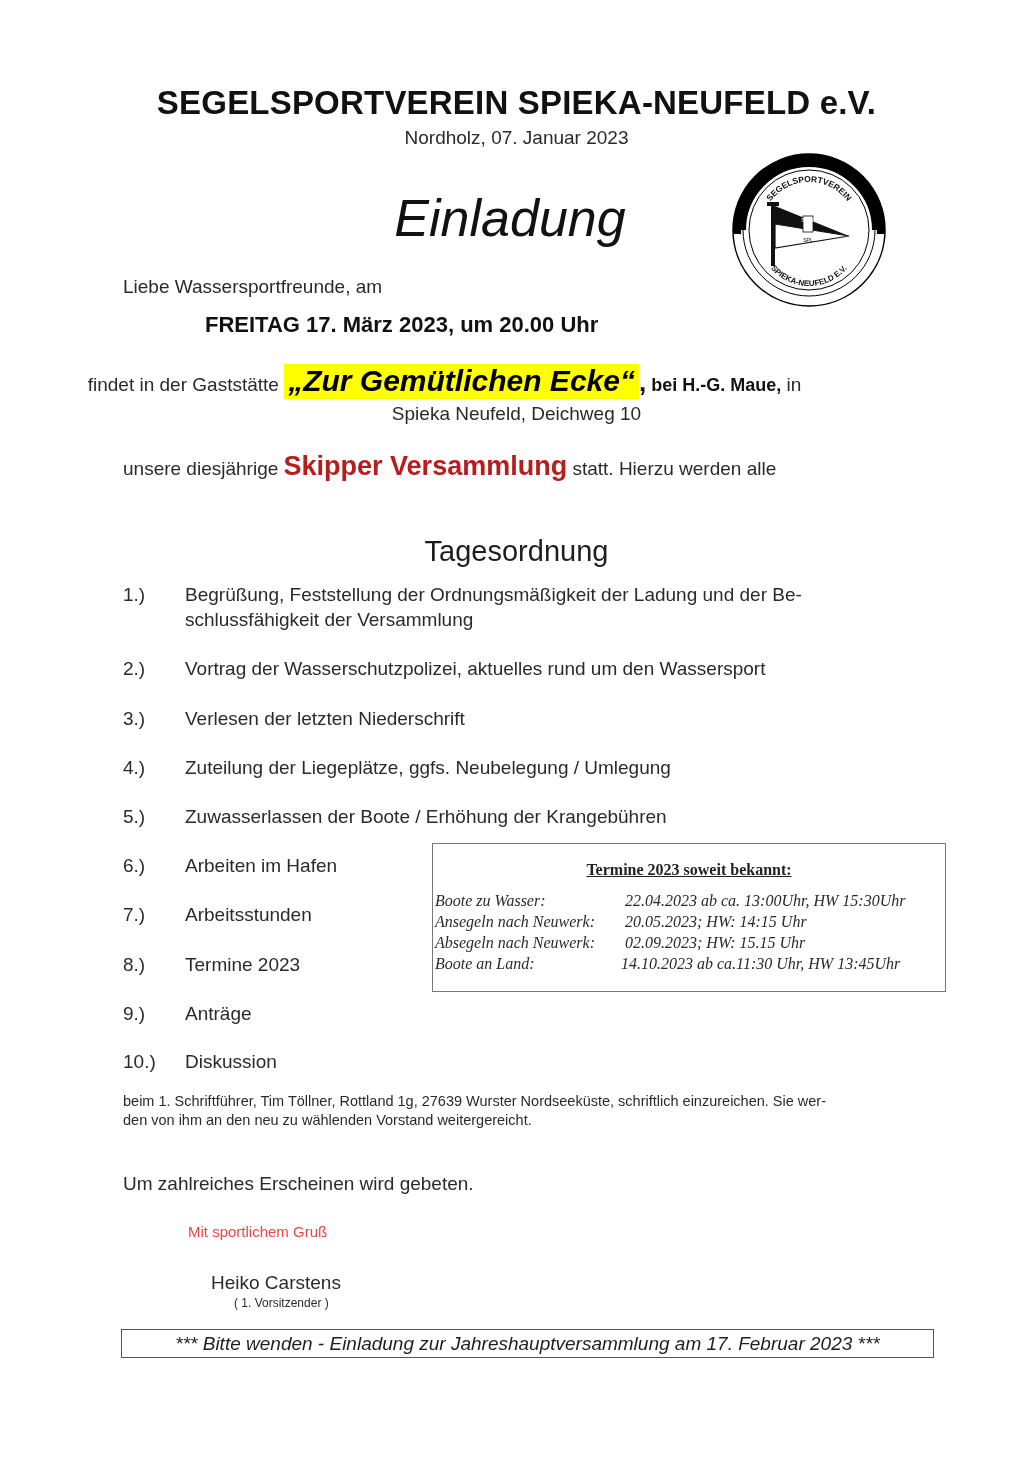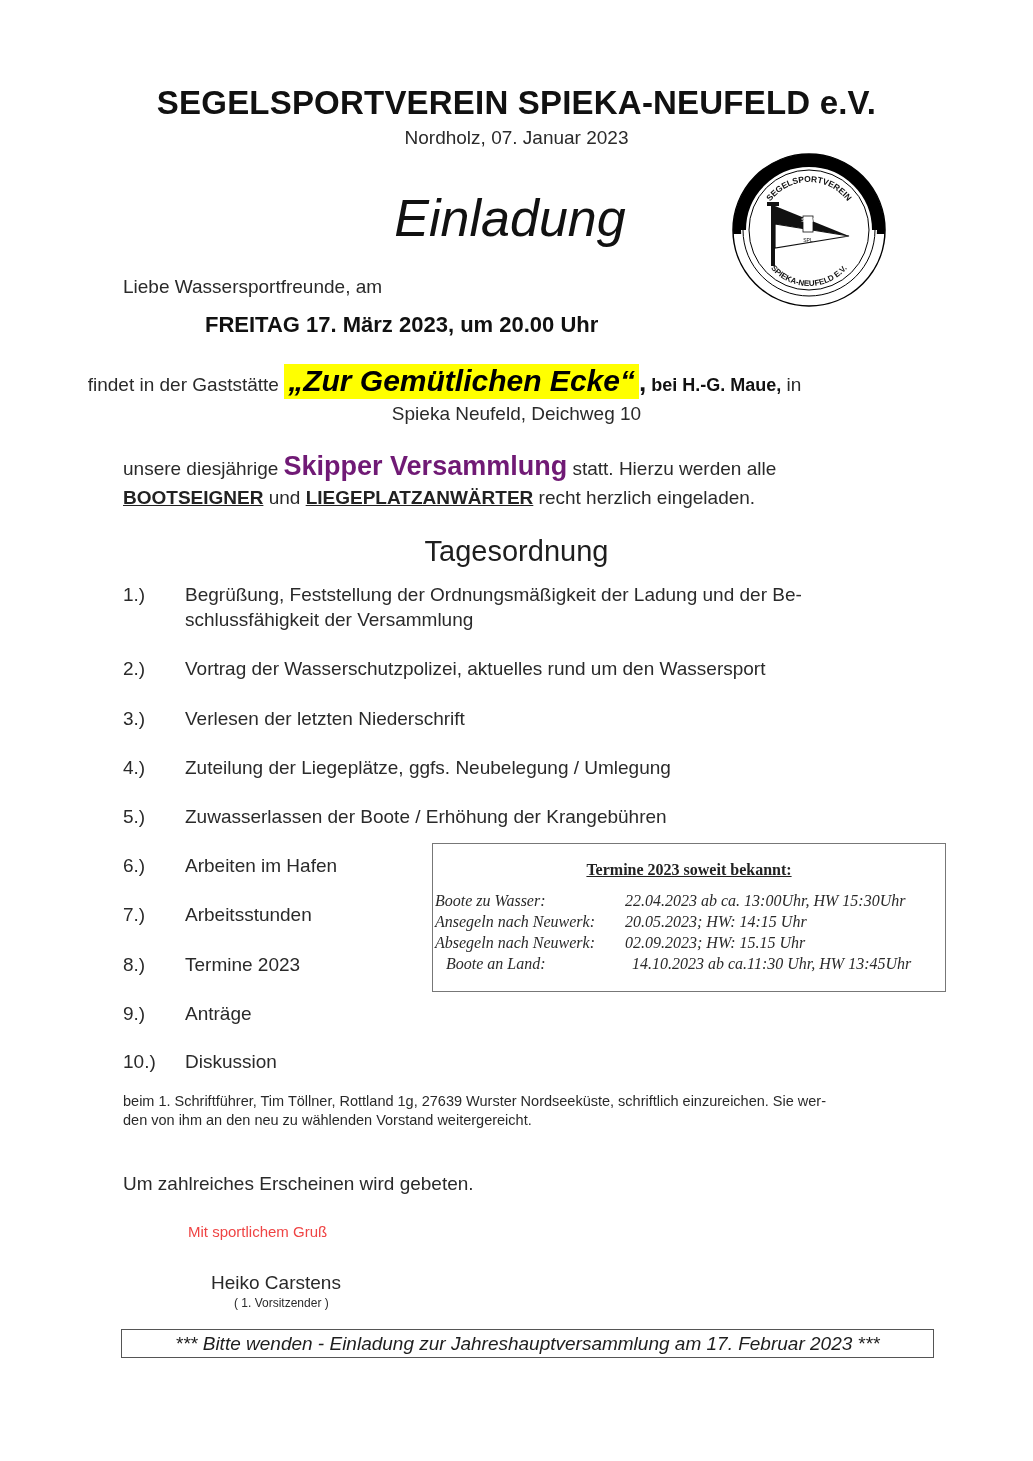--- a/index.html
+++ b/index.html
@@ -13,21 +13,21 @@
                font-size:52px; font-style:italic; color:#111; }
   .logo { left:731px; top:152px; width:156px; height:156px; }
   .greeting { left:123px; top:276px; font-size:19px; color:#2a2a2a; }
   .when { left:205px; top:312px; font-size:22px; font-weight:bold; color:#111; }
   .venue-line { left:0; width:889px; top:364px; text-align:center; font-size:19px; color:#2a2a2a; white-space:nowrap; }
   .venue-name { background:#ffff00; font-size:30px; font-weight:bold; font-style:italic; color:#000; padding:0 4px 2px 4px; }
   .venue-comma { font-size:26px; font-weight:bold; color:#111; }
   .host { font-size:18px; font-weight:bold; color:#111; }
   .address { left:0; width:1033px; top:403px; text-align:center; font-size:19px; color:#2a2a2a; }
   .para1 { left:123px; top:452px; font-size:19px; color:#2a2a2a; line-height:29px; white-space:nowrap; }
-  .skipper { font-size:27px; font-weight:bold; color:#701a75; }
+  .skipper { font-size:27px; font-weight:bold; color:#b91c1c; }
   .ul-bold { font-weight:bold; text-decoration:underline; color:#222; }
   .agenda-title { left:0; width:1033px; top:535px; text-align:center; font-size:29px; color:#1e1e1e; }
   .agenda-item { left:123px; font-size:19px; color:#2a2a2a; line-height:25px; }
   .agenda-item .num { position:absolute; left:0; top:0; width:60px; }
   .agenda-item .txt { position:absolute; left:62px; top:0; width:700px; }
   .termine-box { left:432px; top:843px; width:514px; height:149px; border:1px solid #777; box-sizing:border-box;
                  font-family:"Liberation Serif", serif;padding-left:36px; }
   .termine-title { position:absolute; left:0; width:100%; top:17px; text-align:center; font-size:16px;
                    font-weight:bold; text-decoration:underline; color:#222; }
   .termine-row { position:absolute; left:2px; font-size:16px; font-style:italic; color:#2a2a2a; white-space:nowrap; }
@@ -81,23 +81,20 @@
 
 <div class="abs venue-line">
   <span>findet in der Gaststätte </span><span class="venue-name">„Zur Gemütlichen Ecke“</span><span class="venue-comma">,</span><span class="host"> bei H.-G. Maue,</span><span>  in</span>
 </div>
 <div class="abs address">Spieka Neufeld, Deichweg 10</div>
 
 <div class="abs para1">
   <div>
     <span>unsere diesjährige </span><span class="skipper">Skipper Versammlung</span><span>  statt. Hierzu werden alle</span>
   </div>
-  <div>
-    <span class="ul-bold">BOOTSEIGNER</span><span> und </span><span class="ul-bold">LIEGEPLATZANWÄRTER</span><span>  recht herzlich eingeladen.</span>
-  </div>
 </div>
 
 <div class="abs agenda-title">Tagesordnung</div>
 
 <div class="abs agenda-item" style="top:582px;">
   <span class="num">1.)</span>
   <span class="txt">
     <span>Begrüßung, Feststellung der Ordnungsmäßigkeit der Ladung und der Be-</span><br>
     <span>schlussfähigkeit der Versammlung</span>
   </span>
@@ -144,21 +141,21 @@
   <div class="termine-row" style="top:48px;">
     <span class="lbl">Boote zu Wasser:</span><span>22.04.2023 ab ca. 13:00Uhr, HW 15:30Uhr</span>
   </div>
   <div class="termine-row" style="top:69px;">
     <span class="lbl">Ansegeln nach Neuwerk:</span><span>20.05.2023; HW: 14:15 Uhr</span>
   </div>
   <div class="termine-row" style="top:90px;">
     <span class="lbl">Absegeln nach Neuwerk:</span><span>02.09.2023; HW: 15.15 Uhr</span>
   </div>
   <div class="termine-row" style="top:111px;">
-    <span class="lbl" style="width:186px;margin-left:11px;">Boote an Land:</span><span>14.10.2023 ab ca.11:30 Uhr, HW 13:45Uhr</span>
+    <span class="lbl" style="width:186px;">Boote an Land:</span><span>14.10.2023 ab ca.11:30 Uhr, HW 13:45Uhr</span>
   </div>
 </div>
 
 <div class="abs note">
   <div>beim 1. Schriftführer, Tim Töllner, Rottland 1g, 27639 Wurster Nordseeküste, schriftlich  einzureichen. Sie wer-</div>
   <div>den von ihm an den neu zu wählenden Vorstand weitergereicht.</div>
 </div>
 
 <div class="abs closing">Um zahlreiches Erscheinen wird gebeten.</div>
 <div class="abs regards">Mit sportlichem Gruß</div>

